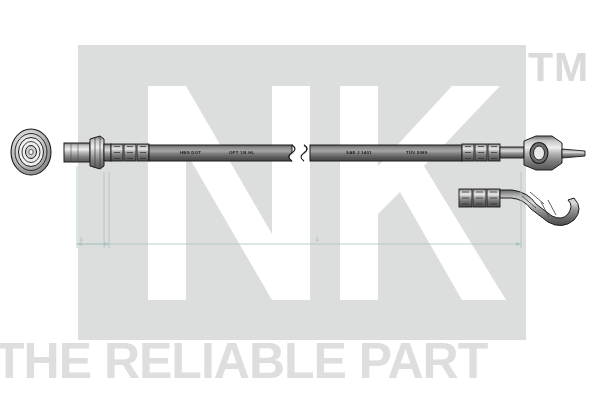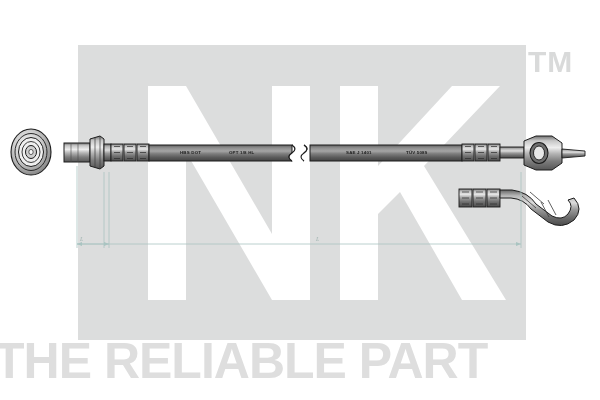--- a/index.html
+++ b/index.html
@@ -7,21 +7,21 @@
     width:600px;height:400px;overflow:hidden;position:relative;
     background:#ffffff;
     font-family:"Liberation Sans", sans-serif;
   }
   .stage{position:absolute;inset:0;width:600px;height:400px;overflow:hidden;}
 
   
   .wm{position:absolute;left:0;top:0;width:600px;height:400px;pointer-events:none;}
   .wm-tm{
     position:absolute;left:528px;top:47px;
-    font-size:30px;font-weight:700;letter-spacing:1px;
+    font-size:41px;font-weight:700;letter-spacing:1px;
     color:#d9dada;line-height:1;
     font-family:"Liberation Sans", sans-serif;
   }
   .tagline{
     position:absolute;left:-6px;top:336px;width:620px;
     font-size:50px;font-weight:700;letter-spacing:-1px;
     color:#dedede;line-height:1;white-space:nowrap;
     font-family:"Liberation Sans", sans-serif;
   }
 

